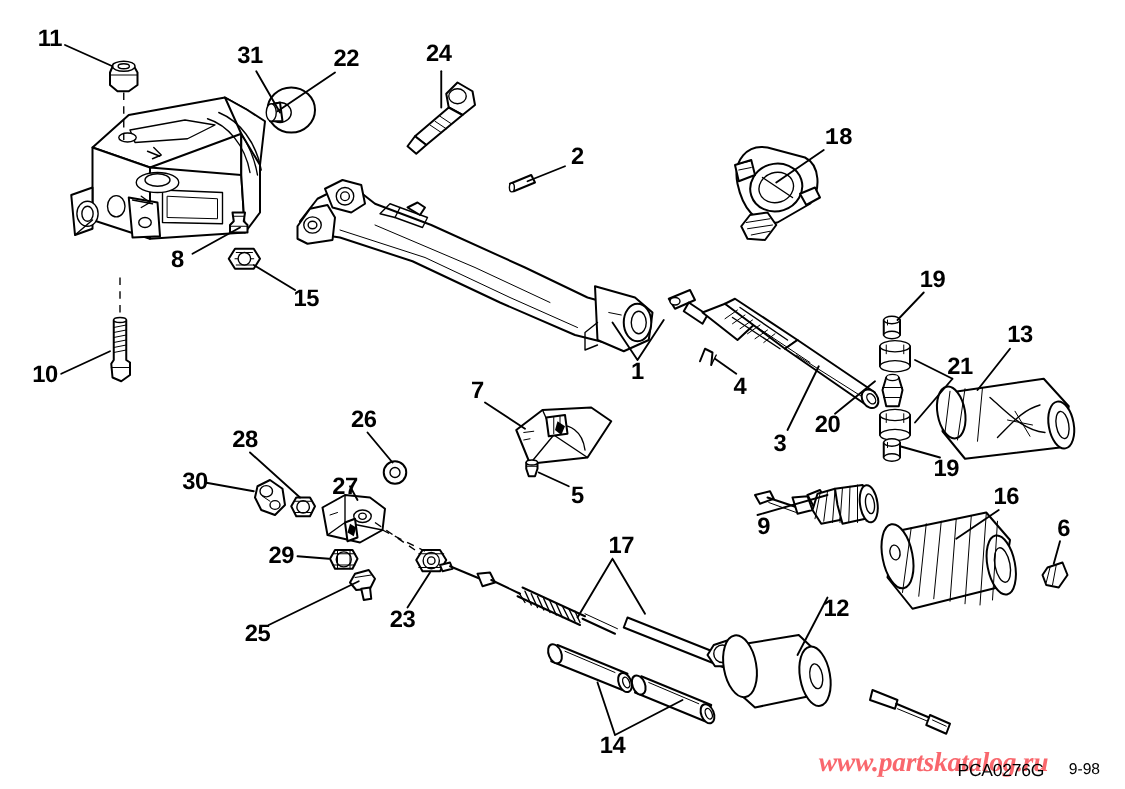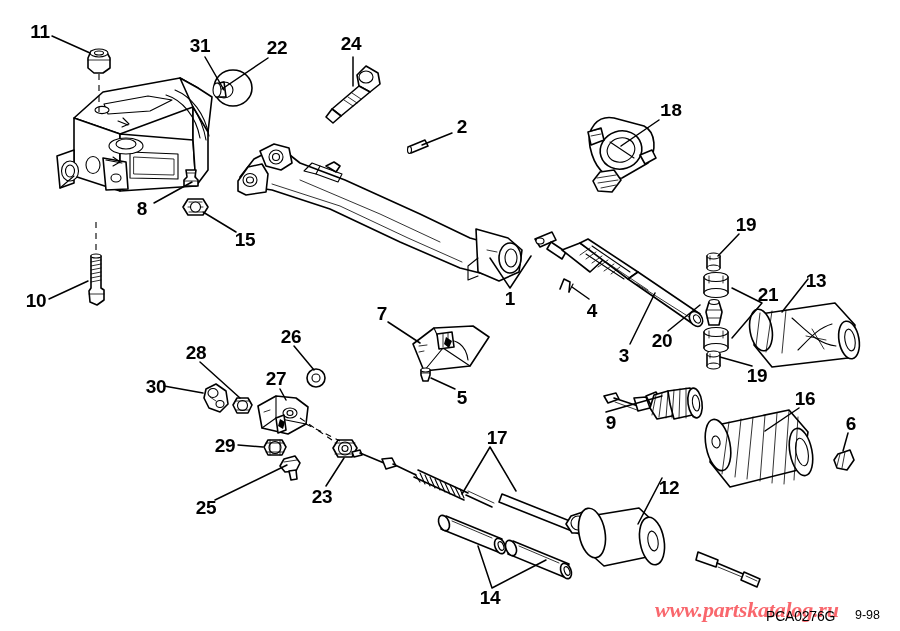--- a/index.html
+++ b/index.html
@@ -482,32 +482,32 @@
 
   <div class="callout" style="left:40px;  top:31px;">11</div>
   <div class="callout" style="left:200px; top:45px;">31</div>
   <div class="callout" style="left:277px; top:47px;">22</div>
   <div class="callout" style="left:351px; top:43px;">24</div>
   <div class="callout" style="left:671px; top:111px;font-family:Liberation Mono, monospace;">18</div>
   <div class="callout" style="left:462px; top:126px;">2</div>
   <div class="callout" style="left:142px; top:208px;">8</div>
   <div class="callout" style="left:245px; top:239px;">15</div>
   <div class="callout" style="left:746px; top:224px;">19</div>
-  <div class="callout" style="left:816px; top:280px;">13</div>
+  <div class="callout" style="left:816px; top:268px;">13</div>
   <div class="callout" style="left:36px;  top:300px;">10</div>
   <div class="callout" style="left:510px; top:298px;">1</div>
   <div class="callout" style="left:768px; top:294px;text-align:center;">21</div>
   <div class="callout" style="left:592px; top:310px;">4</div>
   <div class="callout" style="left:382px; top:313px;">7</div>
   <div class="callout" style="left:291px; top:336px;">26</div>
   <div class="callout" style="left:624px; top:355px;">3</div>
   <div class="callout" style="left:662px; top:340px;">20</div>
   <div class="callout" style="left:757px; top:375px;">19</div>
   <div class="callout" style="left:196px; top:352px;">28</div>
-  <div class="callout" style="left:276px; top:378px;text-align:center;">27</div>
+  <div class="callout" style="left:276px; top:390px;text-align:center;">27</div>
   <div class="callout" style="left:156px; top:386px;">30</div>
   <div class="callout" style="left:462px; top:397px;">5</div>
   <div class="callout" style="left:805px; top:398px;">16</div>
   <div class="callout" style="left:611px; top:422px;">9</div>
   <div class="callout" style="left:851px; top:423px;">6</div>
   <div class="callout" style="left:225px; top:445px;">29</div>
   <div class="callout" style="left:497px; top:437px;">17</div>
   <div class="callout" style="left:322px; top:496px;">23</div>
   <div class="callout" style="left:669px; top:487px;">12</div>
   <div class="callout" style="left:206px; top:507px;">25</div>

